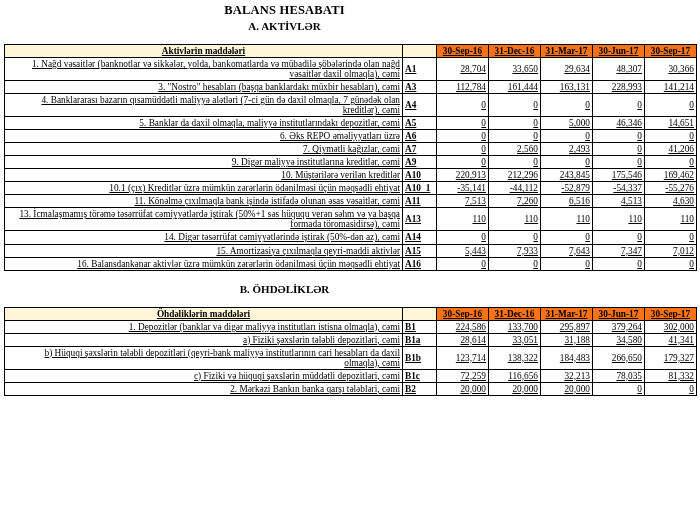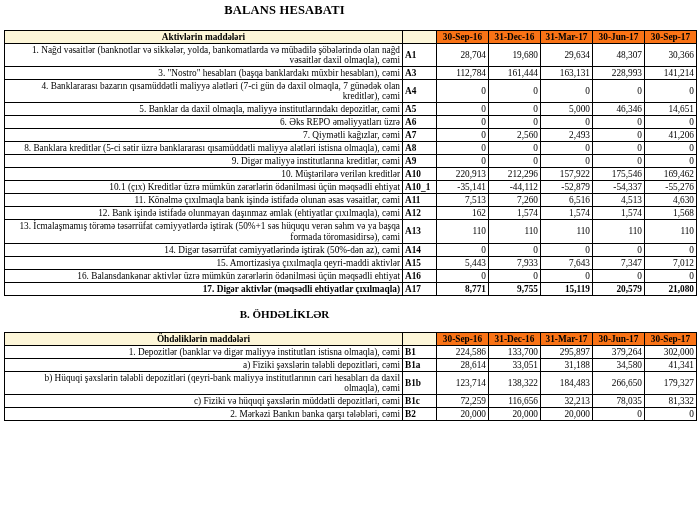--- a/index.html
+++ b/index.html
@@ -30,20 +30,21 @@
     text-align: center;
     font-weight: bold;
     font-size: 11px;
     margin: 1px 0 2px 0;
   }
   table.bal {
     border-collapse: collapse;
     width: 692px;
     margin: 12px auto;
     table-layout: fixed;
+    text-decoration: underline;
   }
   table.bal td, table.bal th {
     border: 1px solid #000000;
     font-size: 9.3px;
     padding: 1px 2px;
     vertical-align: middle;
     line-height: 1.08;
   }
   th.hdr-desc {
     background: #fdf6d8;
@@ -83,20 +84,21 @@
   .col-code { width: 34px; }
   .col-num  { width: 52px; }
 </style>
 </head>
 <body>
 
 <div class="page">
 
   <div class="doc-title">BALANS HESABATI</div>
 
+  <div class="section-title">A. AKTİVLƏR</div>
 
   <table class="bal">
     <colgroup>
       <col class="col-desc">
         <col class="col-code">
       <col class="col-num">
         <col class="col-num">
         <col class="col-num">
         <col class="col-num">
         <col class="col-num">
@@ -110,21 +112,21 @@
         <th class="hdr-date">31-Mar-17</th>
         <th class="hdr-date">30-Jun-17</th>
         <th class="hdr-date">30-Sep-17</th>
       </tr>
     </thead>
     <tbody>
       <tr>
         <td class="desc">1. Nağd vəsaitlər (banknotlar və sikkələr, yolda, bankomatlarda və mübadilə şöbələrində olan nağd vəsaitlər daxil olmaqla), cəmi</td>
         <td class="code">A1</td>
         <td class="num">28,704</td>
-        <td class="num">19,680</td>
+        <td class="num">33,650</td>
         <td class="num">29,634</td>
         <td class="num">48,307</td>
         <td class="num">30,366</td>
       </tr>
       <tr>
         <td class="desc">3. "Nostro" hesabları (başqa banklardakı müxbir hesabları), cəmi</td>
         <td class="code">A3</td>
         <td class="num">112,784</td>
         <td class="num">161,444</td>
         <td class="num">163,131</td>
@@ -161,43 +163,34 @@
       <tr>
         <td class="desc">7. Qiymətli kağızlar, cəmi</td>
         <td class="code">A7</td>
         <td class="num">0</td>
         <td class="num">2,560</td>
         <td class="num">2,493</td>
         <td class="num">0</td>
         <td class="num">41,206</td>
       </tr>
       <tr>
-        <td class="desc">8. Banklara kreditlər (5-ci sətir üzrə banklararası qısamüddətli maliyyə alətləri istisna olmaqla), cəmi</td>
-        <td class="code">A8</td>
-        <td class="num">0</td>
-        <td class="num">0</td>
-        <td class="num">0</td>
-        <td class="num">0</td>
-        <td class="num">0</td>
-      </tr>
-      <tr>
         <td class="desc">9. Digər maliyyə institutlarına kreditlər, cəmi</td>
         <td class="code">A9</td>
         <td class="num">0</td>
         <td class="num">0</td>
         <td class="num">0</td>
         <td class="num">0</td>
         <td class="num">0</td>
       </tr>
       <tr>
         <td class="desc">10. Müştərilərə verilən kreditlər</td>
         <td class="code">A10</td>
         <td class="num">220,913</td>
         <td class="num">212,296</td>
-        <td class="num">157,922</td>
+        <td class="num">243,845</td>
         <td class="num">175,546</td>
         <td class="num">169,462</td>
       </tr>
       <tr>
         <td class="desc">10.1 (çıx) Kreditlər üzrə mümkün zərərlərin ödənilməsi üçün məqsədli ehtiyat</td>
         <td class="code">A10_1</td>
         <td class="num">-35,141</td>
         <td class="num">-44,112</td>
         <td class="num">-52,879</td>
         <td class="num">-54,337</td>
@@ -206,29 +199,20 @@
       <tr>
         <td class="desc">11. Könəlmə çıxılmaqla bank işində istifadə olunan əsas vəsaitlər, cəmi</td>
         <td class="code">A11</td>
         <td class="num">7,513</td>
         <td class="num">7,260</td>
         <td class="num">6,516</td>
         <td class="num">4,513</td>
         <td class="num">4,630</td>
       </tr>
       <tr>
-        <td class="desc">12. Bank işində istifadə olunmayan daşınmaz əmlak (ehtiyatlar çıxılmaqla), cəmi</td>
-        <td class="code">A12</td>
-        <td class="num">162</td>
-        <td class="num">1,574</td>
-        <td class="num">1,574</td>
-        <td class="num">1,574</td>
-        <td class="num">1,568</td>
-      </tr>
-      <tr>
         <td class="desc">13. İcmalaşmamış törəmə təsərrüfat cəmiyyətlərdə iştirak (50%+1 səs hüququ verən səhm və ya başqa formada töromasidirsə), cəmi</td>
         <td class="code">A13</td>
         <td class="num">110</td>
         <td class="num">110</td>
         <td class="num">110</td>
         <td class="num">110</td>
         <td class="num">110</td>
       </tr>
       <tr>
         <td class="desc">14. Digər təsərrüfat cəmiyyətlərində iştirak (50%-dən az), cəmi</td>
@@ -250,29 +234,20 @@
       </tr>
       <tr>
         <td class="desc">16. Balansdankənar aktivlər üzrə mümkün zərərlərin ödənilməsi üçün məqsədli ehtiyat</td>
         <td class="code">A16</td>
         <td class="num">0</td>
         <td class="num">0</td>
         <td class="num">0</td>
         <td class="num">0</td>
         <td class="num">0</td>
       </tr>
-      <tr class="total">
-        <td class="desc">17. Digər aktivlər (məqsədli ehtiyatlar çıxılmaqla)</td>
-        <td class="code">A17</td>
-        <td class="num">8,771</td>
-        <td class="num">9,755</td>
-        <td class="num">15,119</td>
-        <td class="num">20,579</td>
-        <td class="num">21,080</td>
-      </tr>
     </tbody>
   </table>
 
   <div class="section-title">B. ÖHDƏLİKLƏR</div>
 
   <table class="bal">
     <colgroup>
       <col class="col-desc">
         <col class="col-code">
       <col class="col-num">

